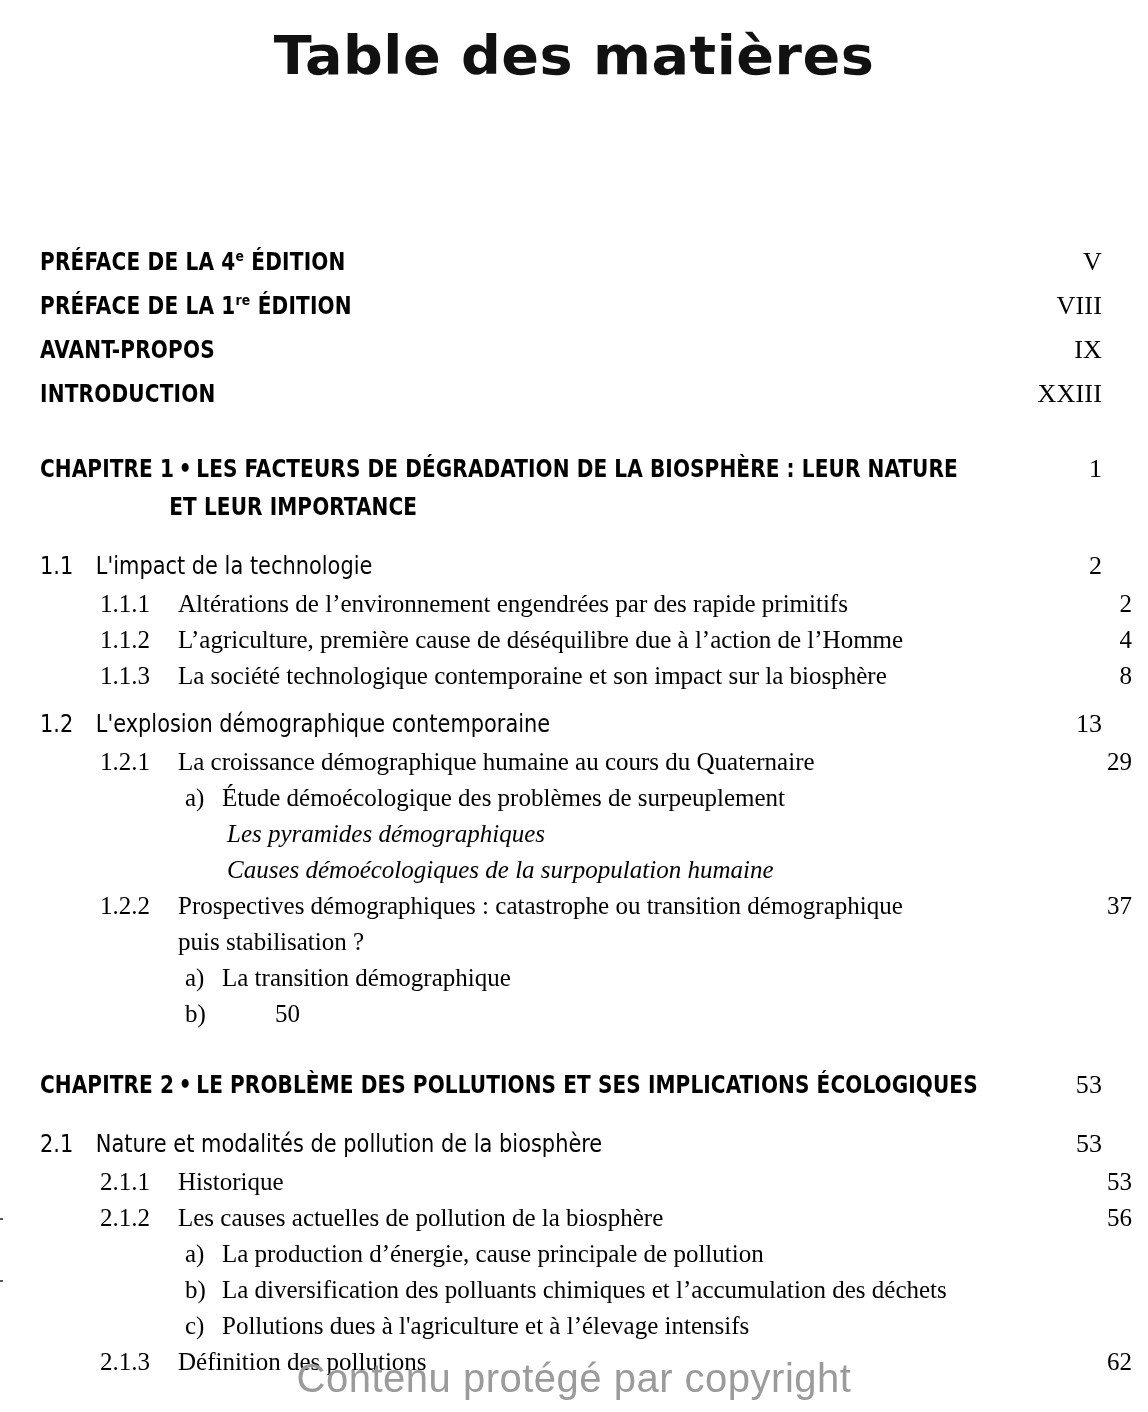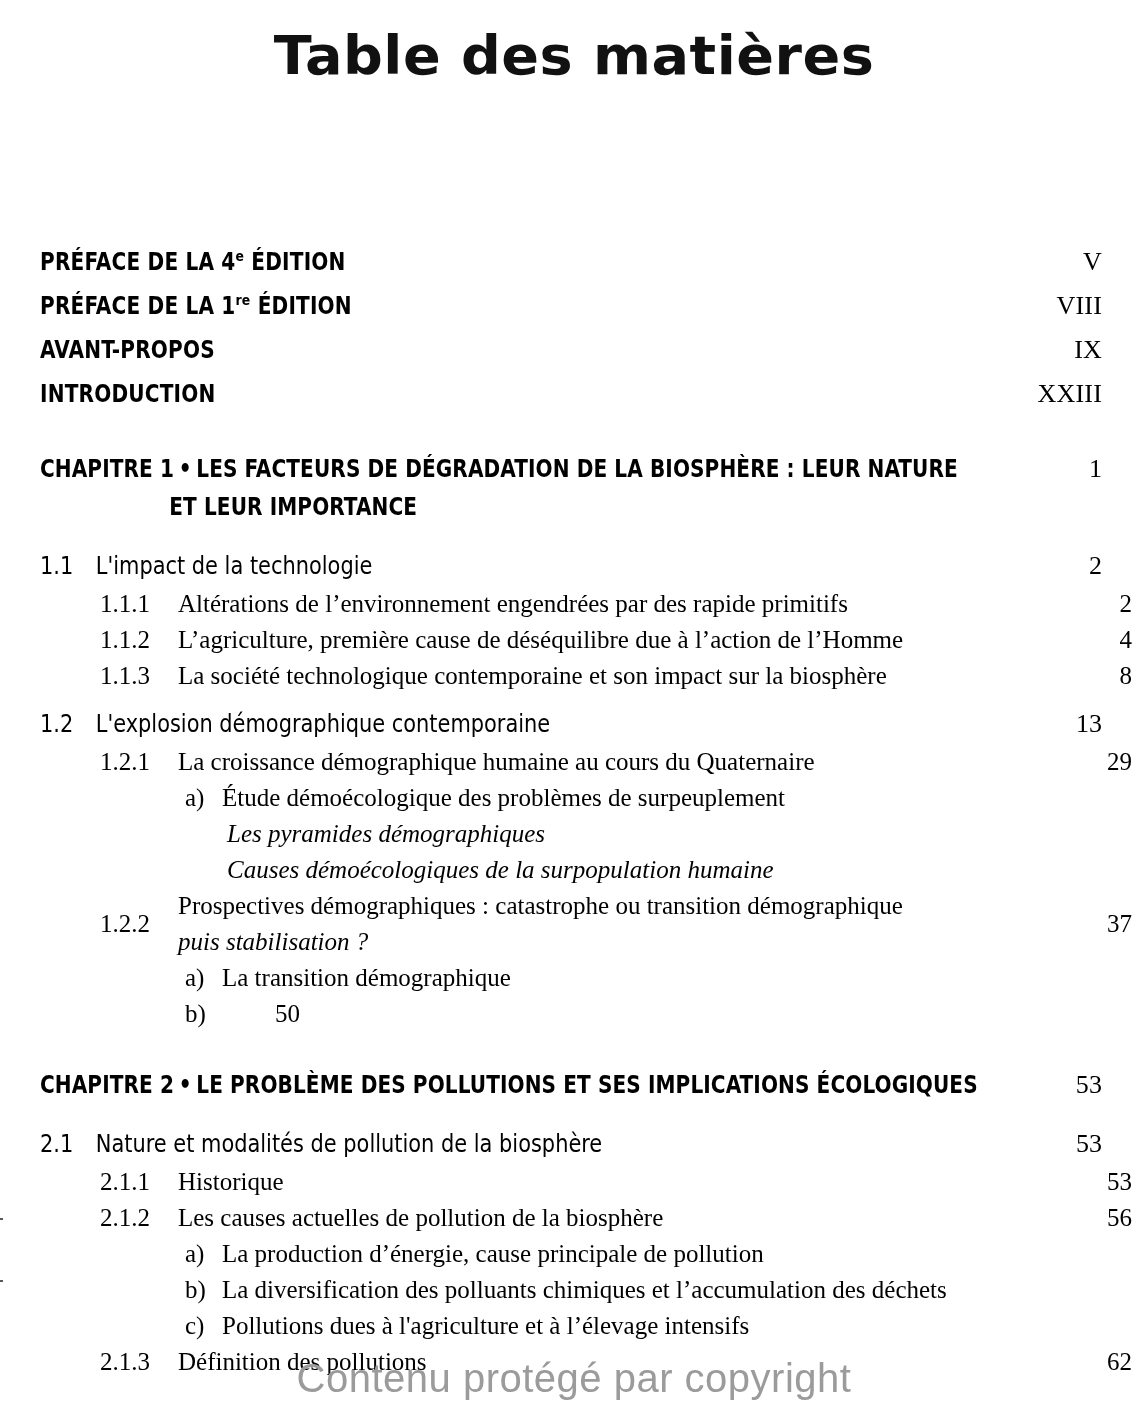--- a/index.html
+++ b/index.html
@@ -136,21 +136,20 @@
     font-size: 26px;
     transform: scaleX(1.075);
     transform-origin: right center;
   }
 
   
   .sub {
     font-size: 25px;
     line-height: 36px;
     padding-left: 60px;
-    align-items: center;
   }
   .sub .num { flex: 0 0 78px; }
 
   
   .item {
     font-size: 25px;
     line-height: 36px;
     padding-left: 145px;
   }
   .item .num { flex: 0 0 37px; }
@@ -158,21 +157,21 @@
   
   .ital {
     font-size: 25px;
     line-height: 36px;
     padding-left: 187px;
     font-style: italic;
   }
   .ital .num { flex: 0 0 0; }
 
   
-  .txt .cont2 { display: block; font-style: italic; }
+  .txt .cont2 { display: block; }
 
   
   .gap-lg { height: 34px; }
   .gap-md { height: 20px; }
   .gap-sm { height: 10px; }
 
   
   #margin-credit {
     position: absolute;
     left: 4px;

